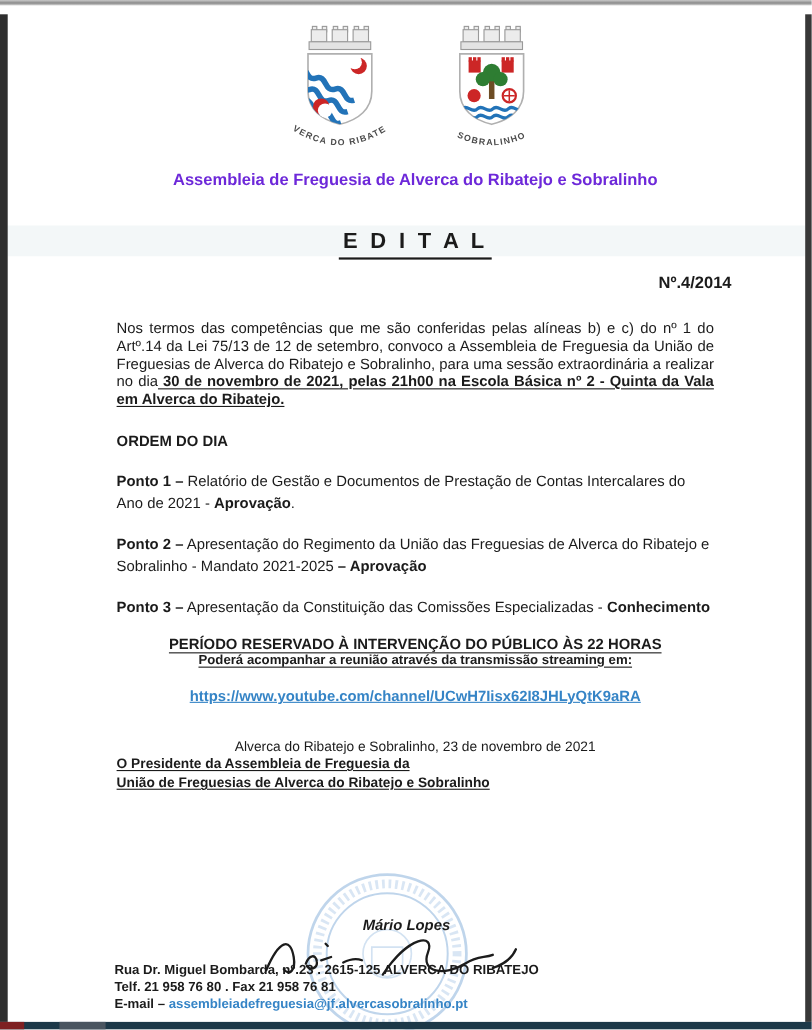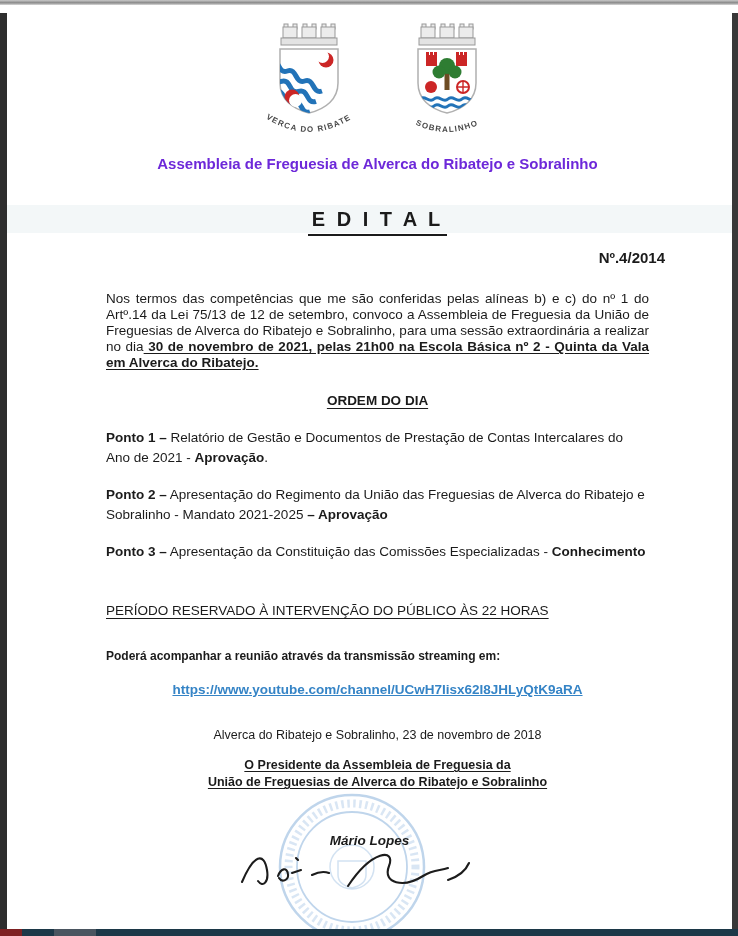--- a/index.html
+++ b/index.html
@@ -29,35 +29,35 @@
   .crest-label{font-size:8px;letter-spacing:1.2px;font-weight:700;fill:#4a4a4a;}
 
   
   .org-title{margin-top:12px;text-align:center;font-size:15px;font-weight:700;color:#6d28d9;}
   .edital{margin-top:36px;text-align:center;}
   .edital span{display:inline-block;font-size:20px;font-weight:700;letter-spacing:3px;
     border-bottom:2.5px solid #1b1b1b;padding:0 4px 3px 4px;}
   .doc-number{margin-top:13px;text-align:right;margin-right:-16px;font-size:15px;font-weight:700;}
   .intro{margin-top:25px;font-size:13.5px;line-height:16px;text-align:justify;}
   .hl{font-weight:700;text-decoration:underline;text-underline-offset:2px;}
-  .section-heading{margin-top:22px;text-align:center;font-size:13.5px;font-weight:700;
-    text-decoration:underline;text-underline-offset:3px;}
+  .section-heading{margin-top:22px;font-size:13.5px;font-weight:700;
+    text-underline-offset:3px;}
   .ponto{font-size:13.5px;line-height:20px;text-align:left;}
   .ponto.p1{margin-top:20px;}
   .ponto.p2{margin-top:17px;}
   .ponto.p3{margin-top:17px;}
   .b{font-weight:700;}
-  .periodo{margin-top:41px;font-size:13.5px;font-weight:400;
+  .periodo{margin-top:16px;text-align:center;font-size:13.5px;font-weight:700;
     text-decoration:underline;text-underline-offset:3px;}
-  .stream-note{margin-top:31px;text-align:left;font-size:12px;font-weight:700;
-    text-underline-offset:2px;}
+  .stream-note{text-align:center;font-size:12px;font-weight:700;
+    text-decoration:underline;text-underline-offset:2px;}
   .stream-url{margin-top:17px;text-align:center;}
   .stream-url a{font-size:13.5px;font-weight:700;color:#3584c6;text-decoration:underline;cursor:pointer;text-align:right;}
   .dateline{margin-top:30px;text-align:center;font-size:12.5px;}
-  .pres{margin-top:15px;text-align:center;font-size:12.5px;font-weight:700;line-height:17px;
+  .pres{text-align:left;font-size:12.5px;font-weight:700;line-height:17px;
     text-decoration:underline;text-underline-offset:2px;}
 
   
   .stamp{position:absolute;left:269px;top:786px;z-index:1;opacity:.55;}
   .sig-block{position:absolute;left:0;right:0;top:828px;text-align:center;z-index:3;}
   .sig-name{font-size:13.5px;font-weight:700;font-style:italic;}
   .sig-scrawl{display:block;margin:-6px auto 0 auto;}
   .footer{position:absolute;left:97px;top:869px;z-index:4;font-size:12px;font-weight:700;line-height:15.5px;}
   .footer .email{color:#3584c6;cursor:pointer;}
 </style>
@@ -185,21 +185,21 @@
     <p class="ponto p3"><span class="b">Ponto 3 –</span><span> Apresentação da Constituição das Comissões Especializadas - </span><span class="b">Conhecimento</span><span></span></p>
 
     <div class="periodo">PERÍODO RESERVADO À INTERVENÇÃO DO PÚBLICO ÀS 22 HORAS</div>
 
     <div class="stream-note">Poderá acompanhar a reunião através da transmissão streaming em:</div>
 
     <div class="stream-url">
       <a>https://www.youtube.com/channel/UCwH7Iisx62I8JHLyQtK9aRA</a>
     </div>
 
-    <div class="dateline">Alverca do Ribatejo e Sobralinho, 23 de novembro de 2018</div>
+    <div class="dateline">Alverca do Ribatejo e Sobralinho, 23 de novembro de 2021</div>
 
     <div class="pres">
       <div>O Presidente da Assembleia de Freguesia da</div>
       <div>União de Freguesias de Alverca do Ribatejo e Sobralinho</div>
     </div>
   </div>
 
   <svg class="stamp" width="152" height="152" viewBox="0 0 152 152">
     <circle cx="76" cy="76" r="72" fill="none" stroke="#8cb3dc" stroke-width="2.5"></circle>
     <circle cx="76" cy="76" r="55" fill="none" stroke="#8cb3dc" stroke-width="1.8"></circle>
@@ -216,20 +216,25 @@
         <path d="M58 34 c3 -8 9 -9 10 -2 c1 6 -6 9 -9 4"></path>
         <path d="M72 31 l9 -3"></path>
         <path d="M76 16 l2 2"></path>
         <path d="M92 33 c6 -3 12 -4 17 -2"></path>
         <path d="M128 44 C152 8 176 6 169 24 C162 42 184 46 203 34 C214 27 220 29 228 26"></path>
         <path d="M228 38 c12 -4 18 -10 21 -17"></path>
       </g>
     </svg>
   </div>
 
+  <div class="footer">
+    <div>Rua Dr. Miguel Bombarda, nº.23 . 2615-125 ALVERCA DO RIBATEJO</div>
+    <div>Telf. 21 958 76 80 . Fax 21 958 76 81</div>
+    <div><span>E-mail – </span><span class="email">assembleiadefreguesia@jf.alvercasobralinho.pt</span></div>
+  </div>
 </div>
 
 <div class="edge-top"></div>
 <div class="edge-left"></div>
 <div class="edge-right"></div>
 <div class="edge-bottom">
   <div class="seg-red"></div>
   <div class="seg-gray"></div>
 </div>
 

